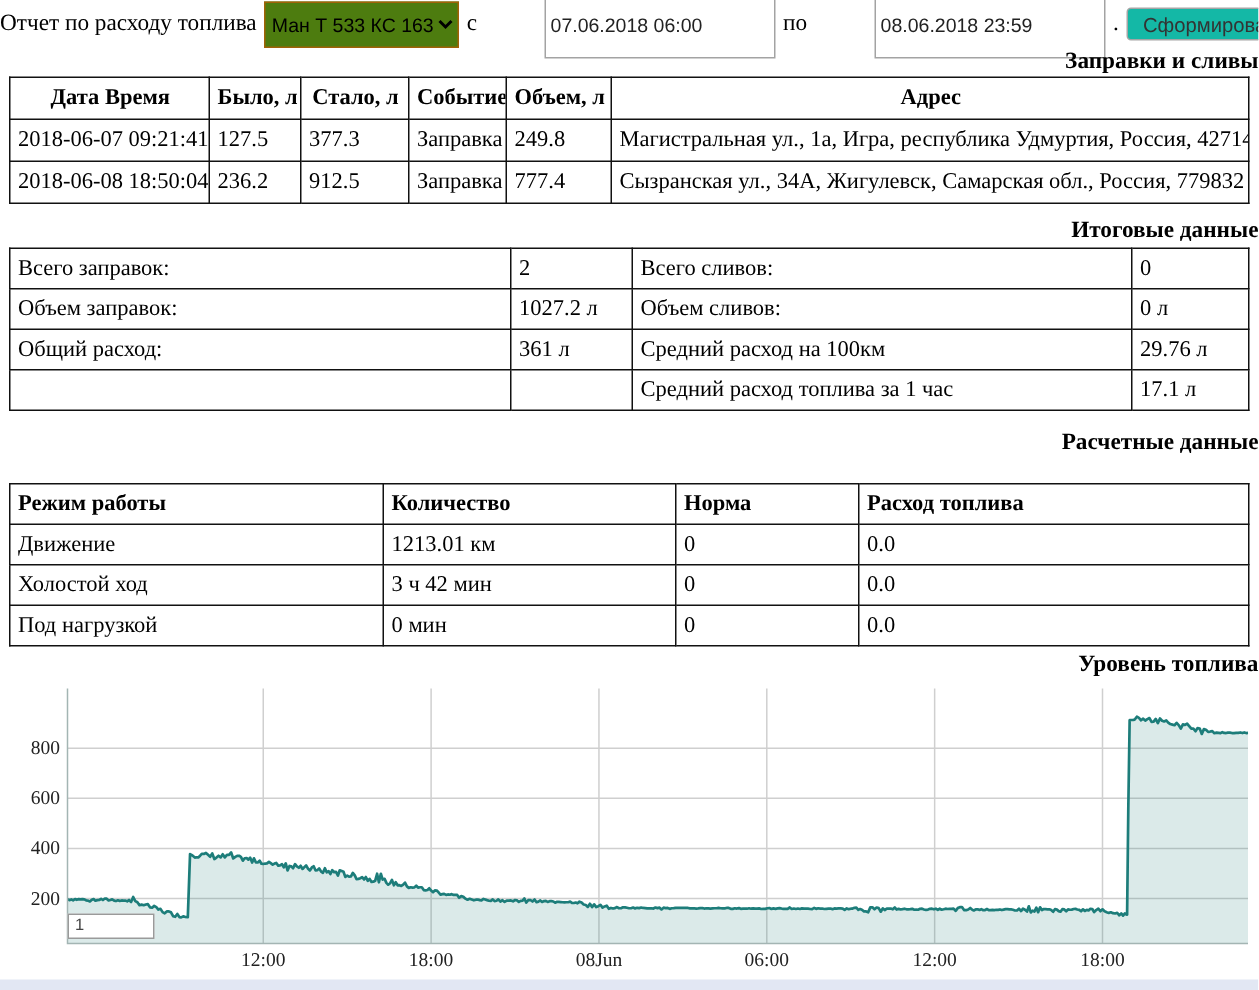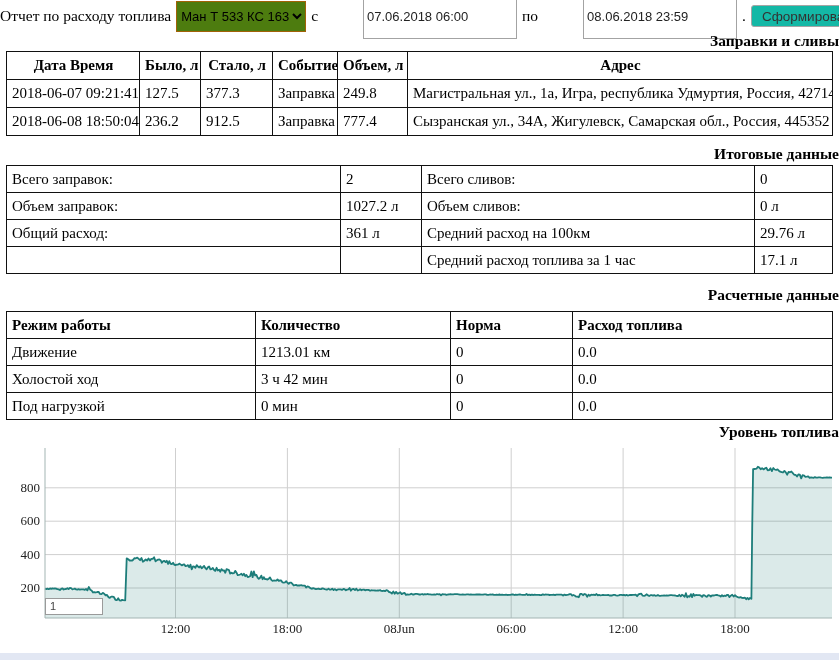--- a/index.html
+++ b/index.html
@@ -27,21 +27,21 @@
     background:#14b8a6;border:1px solid #a5a5a5;border-radius:3px;
     padding:2px 10px;height:22px;color:#333;cursor:pointer;
   }
   
   .section-title{
     text-align:right;font-weight:bold;font-size:15.5px;line-height:15px;
     margin:0;padding:0;
   }
   .st1{margin:5px 0 3px;}
   .st2{margin:10px 0 4px;}
-  .st3{margin:13px 0 9px;}
+  .st3{margin:13px 0 20px;}
   .st4{margin:4px 0 1px;}
   
   table{
     border-collapse:collapse;margin-left:6px;width:826px;
     table-layout:fixed;font-size:15px;
   }
   td,th{
     border:1px solid #111;padding:4px 4px 4px 5px;
     overflow:hidden;white-space:nowrap;text-align:left;vertical-align:middle;
   }
@@ -110,21 +110,21 @@
       <td>Заправка</td>
       <td>249.8</td>
       <td>Магистральная ул., 1а, Игра, республика Удмуртия, Россия, 427145</td>
     </tr>
     <tr>
       <td>2018-06-08 18:50:04</td>
       <td>236.2</td>
       <td>912.5</td>
       <td>Заправка</td>
       <td>777.4</td>
-      <td>Сызранская ул., 34А, Жигулевск, Самарская обл., Россия, 445352</td>
+      <td>Сызранская ул., 34А, Жигулевск, Самарская обл., Россия, 779832</td>
     </tr>
   </tbody>
     </table>
 
   <div class="section-title st2">Итоговые данные</div>
   <table class="t-totals">
     <colgroup>
       <col style="width:334px">
         <col style="width:81px">
         <col style="width:333px">

